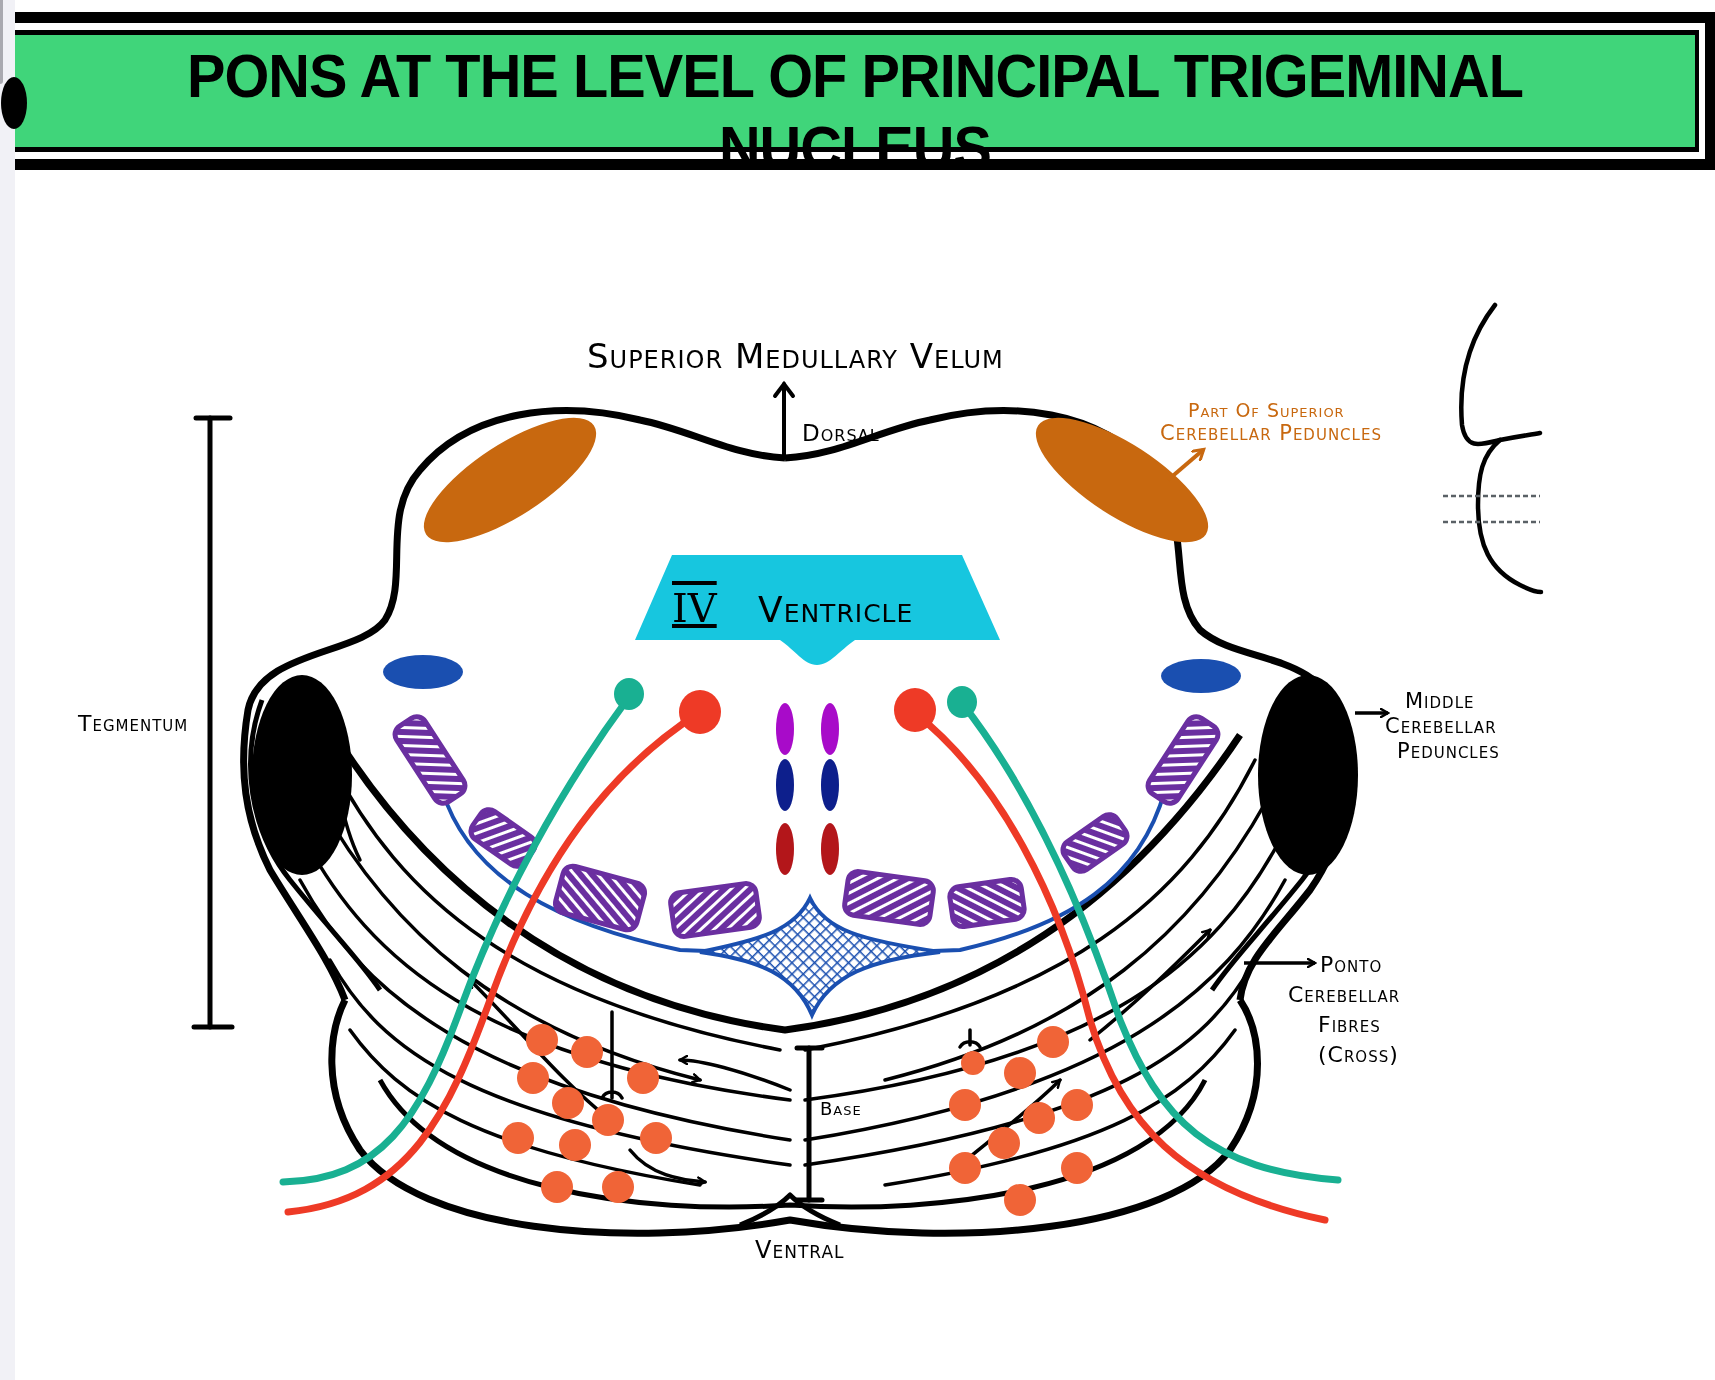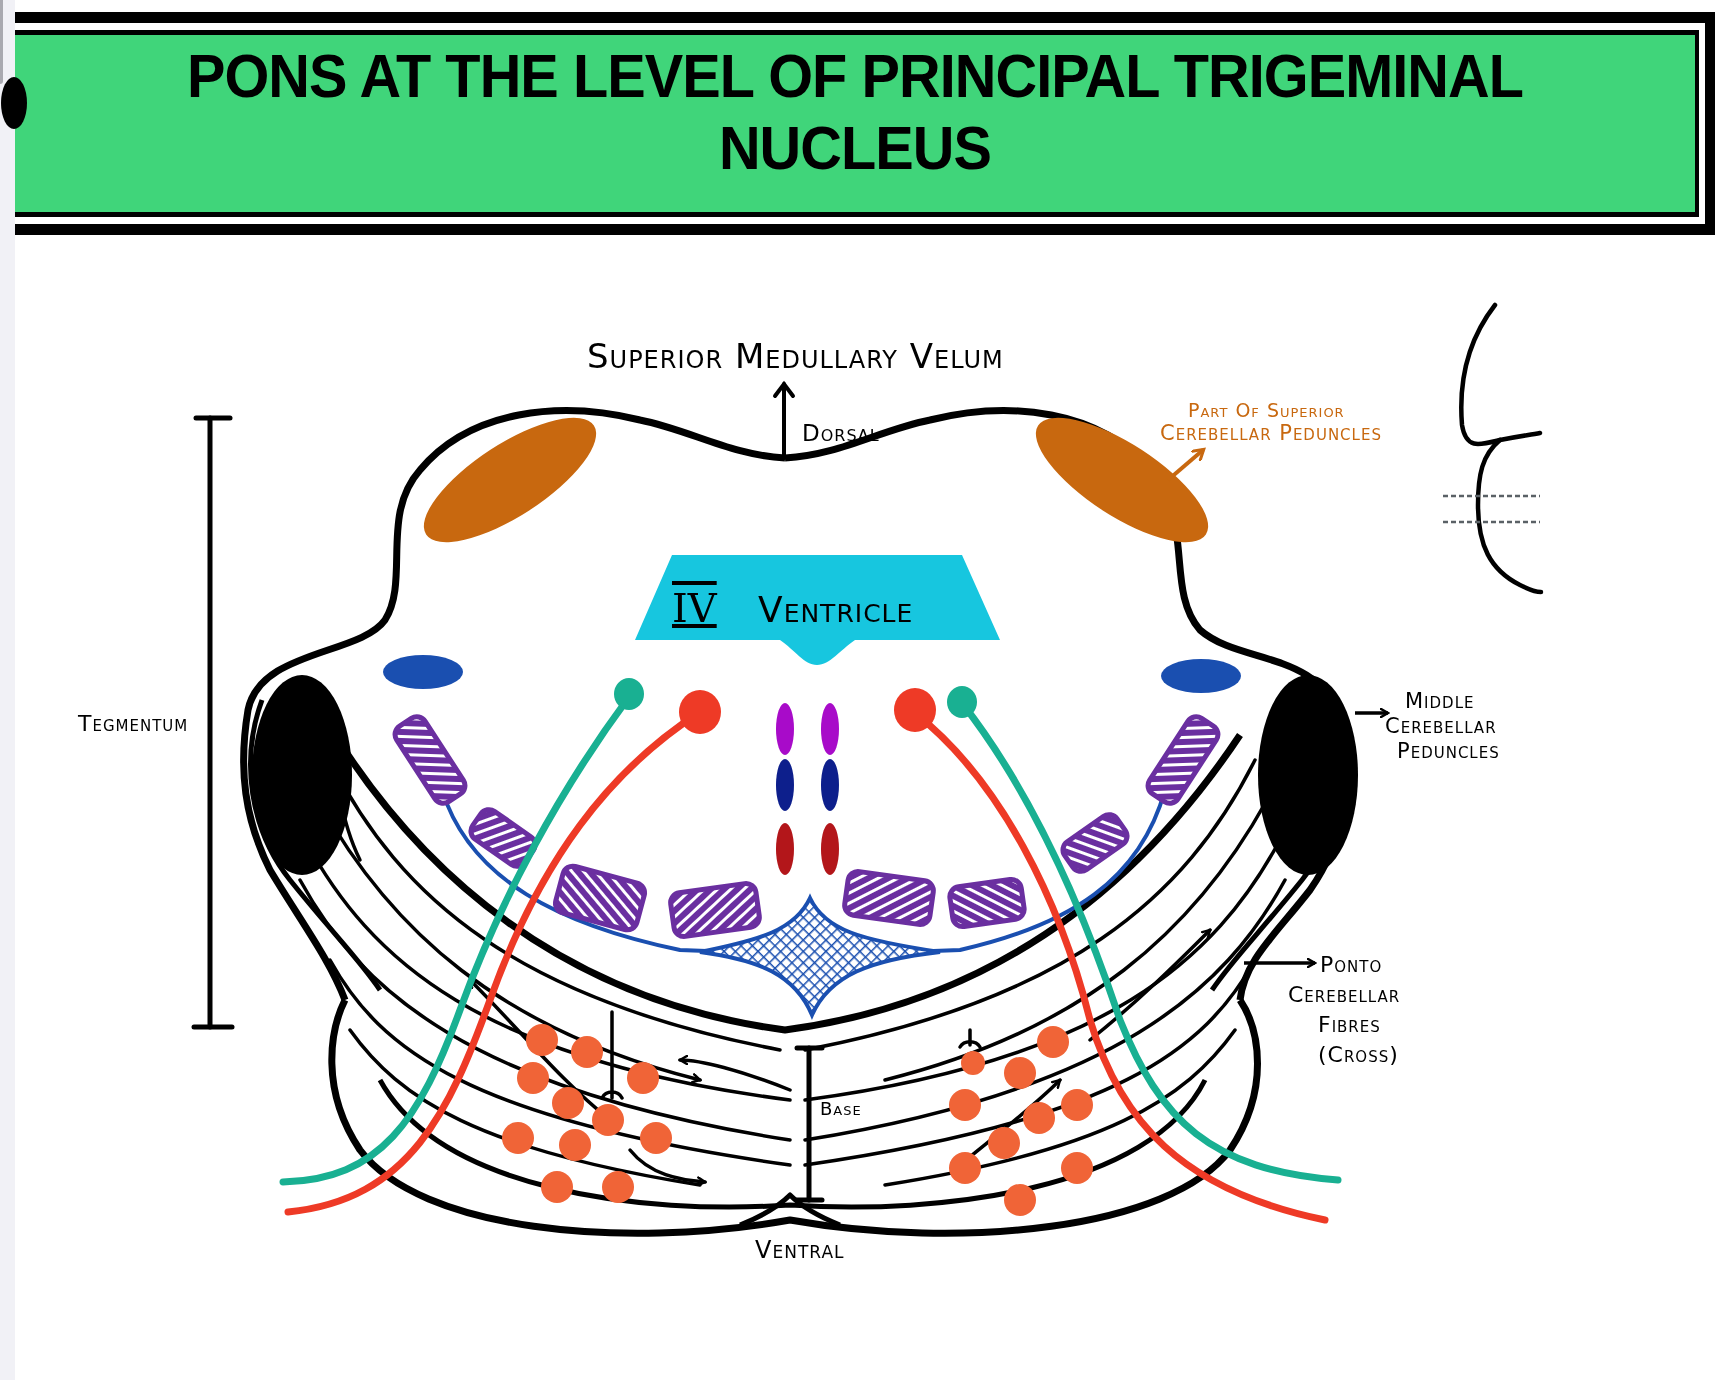--- a/index.html
+++ b/index.html
@@ -10,21 +10,21 @@
   }
   .side-strip {
     position: absolute; left: 0; top: 0; width: 15px; height: 1380px;
     background: #f1f1f6;
   }
   .side-tab {
     position: absolute; left: 0; top: 0; width: 3px; height: 84px;
     background: #a9a9b0; border-radius: 0 0 3px 0;
   }
   .banner {
-    position: absolute; left: 15px; top: 12px; width: 1700px; height: 223px;
+    position: absolute; left: 15px; top: 12px; width: 1700px; height: 158px;
     background: #000;
   }
   .banner-inner-white {
     position: absolute; left: 0; top: 11px; right: 10px; bottom: 11px;
     background: #ffffff;
   }
   .banner-inner-black {
     position: absolute; left: 0; top: 18px; right: 16px; bottom: 18px;
     background: #000;
   }

